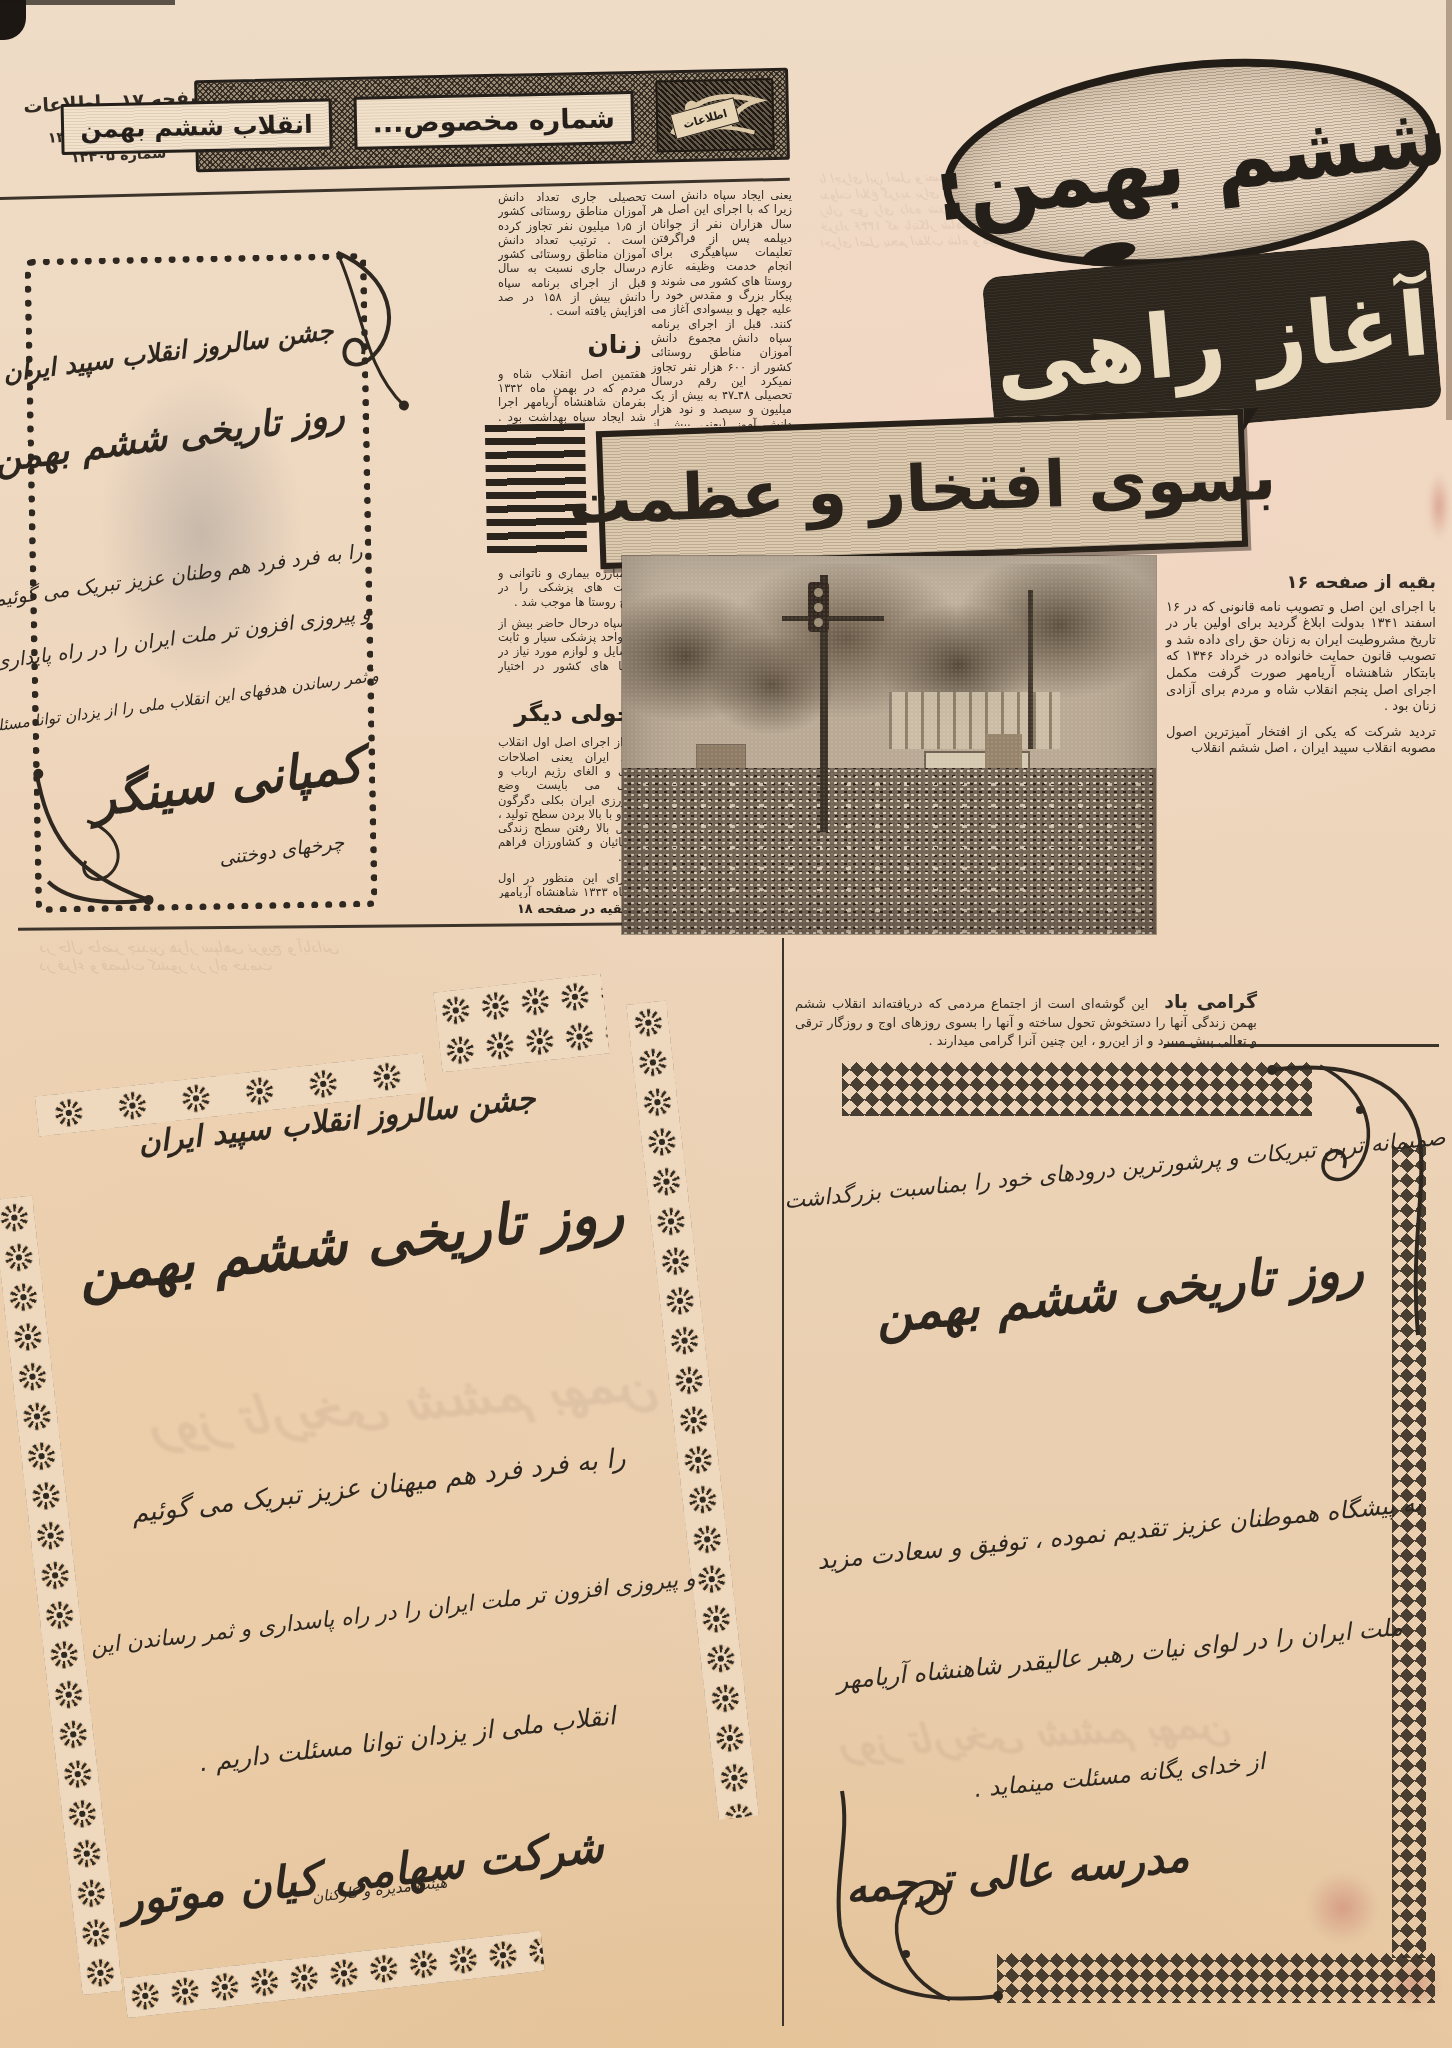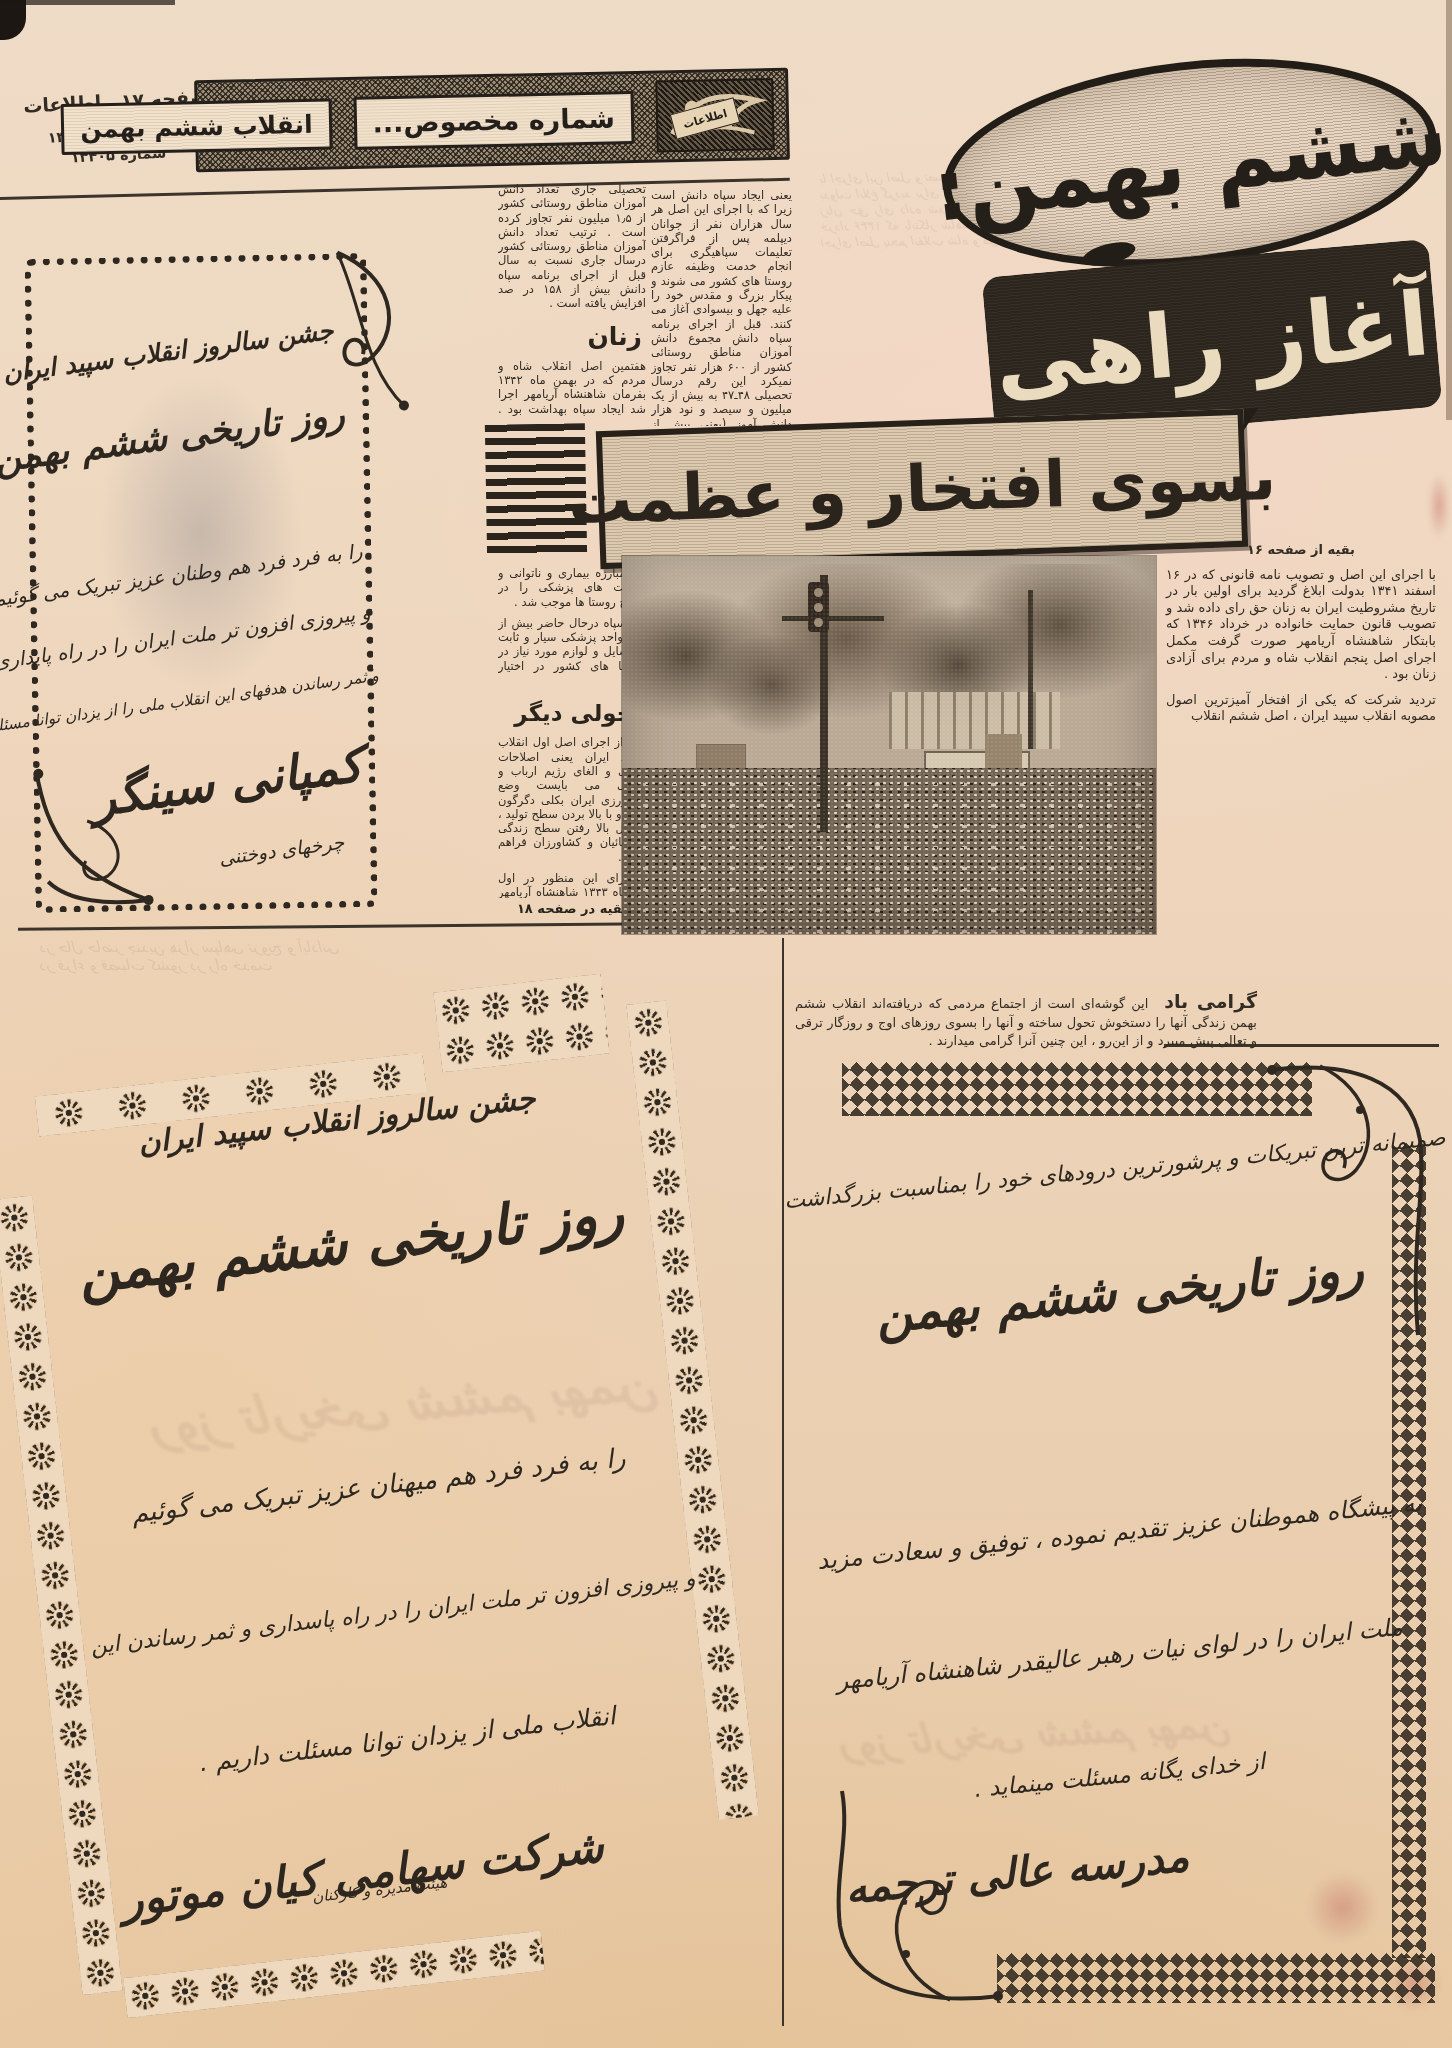--- a/index.html
+++ b/index.html
@@ -100,21 +100,21 @@
   .cal{position:absolute;font-style:italic;color:var(--ink);white-space:nowrap;width:100%;text-align:center;}
   .singer .inner{position:absolute;inset:0;transform:rotate(-6.5deg);}
   .curl-svg{position:absolute;}
 
   
   .newscol{position:absolute;font-size:11.5px;line-height:14.3px;text-align:justify;color:#332c24;overflow:hidden;}
   .newscol p{margin-bottom:7px;}
   .subhead{font-size:25px;font-weight:bold;margin:12px 4px 8px 0;line-height:28px;color:#2a241d;}
   .contd{position:absolute;font-size:13px;font-weight:bold;text-align:center;color:#2a241d;}
   .rcol{position:absolute;left:1166px;top:542px;width:270px;font-size:13px;line-height:16.6px;text-align:justify;color:#332c24;}
-  .rcol .hdr{font-size:13px;font-weight:bold;margin-bottom:8px;text-align:center;}
+  .rcol .hdr{font-size:18px;font-weight:bold;margin-bottom:8px;text-align:right;margin-top:32px;}
   .rcol p{margin-bottom:9px;}
 
   
   .photo{left:622px;top:556px;width:534px;height:378px;overflow:hidden;background:#b9ac9a;box-shadow:0 0 0 1px rgba(40,32,24,.4);}
   .photo .sky{position:absolute;left:0;top:0;width:100%;height:26%;background:linear-gradient(#d0c5b3,#b7aa97);}
   .photo .trees{position:absolute;left:0;top:2%;width:100%;height:58%;
     background:
       radial-gradient(130px 95px at 12% 42%, rgba(72,62,50,.95), transparent 70%),
       radial-gradient(170px 115px at 42% 34%, rgba(88,74,60,.9), transparent 70%),
       radial-gradient(150px 105px at 82% 28%, rgba(76,66,52,.92), transparent 70%),
@@ -235,21 +235,21 @@
       <div class="cal" style="top:360px;font-size:19.5px;">و پیروزی افزون تر ملت ایران را در راه پایداری</div>
       <div class="cal" style="top:426px;font-size:15.5px;">و ثمر رساندن هدفهای این انقلاب ملی را از یزدان توانا مسئلت داریم</div>
       <div class="cal" style="top:492px;font-size:48px;font-weight:bold;">کمپانی سینگر</div>
       <div class="cal" style="top:584px;font-size:19px;padding-left:90px;">چرخهای دوختنی</div>
     </div>
   </div>
 
   <div class="newscol" style="left:651px;top:188px;width:141px;height:238px;">
     <p>یعنی ایجاد سپاه دانش است زیرا که با اجرای این اصل هر سال هزاران نفر از جوانان دیپلمه پس از فراگرفتن تعلیمات سپاهیگری برای انجام خدمت وظیفه عازم روستا های کشور می شوند و پیکار بزرگ و مقدس خود را علیه جهل و بیسوادی آغاز می کنند. قبل از اجرای برنامه سپاه دانش مجموع دانش آموزان مناطق روستائی کشور از ۶۰۰ هزار نفر تجاوز نمیکرد این رقم درسال تحصیلی ۴۸ـ۴۷ به بیش از یک میلیون و سیصد و نود هزار دانش آموز (یعنی بیش از دوبرابر) فزونی یافت و درسال</p>
   </div>
-  <div class="newscol" style="left:498px;top:182px;width:148px;height:236px;">
+  <div class="newscol" style="left:498px;top:190px;width:148px;height:236px;">
     <p>تحصیلی جاری تعداد دانش آموزان مناطق روستائی کشور از ۱٫۵ میلیون نفر تجاوز کرده است . ترتیب تعداد دانش آموزان مناطق روستائی کشور درسال جاری نسبت به سال قبل از اجرای برنامه سپاه دانش بیش از ۱۵۸ در صد افزایش یافته است .</p>
     <div class="subhead">زنان</div>
     <p>هفتمین اصل انقلاب شاه و مردم که در بهمن ماه ۱۳۴۲ بفرمان شاهنشاه آریامهر اجرا شد ایجاد سپاه بهداشت بود . این سپاه فصل جدیدی را در</p>
   </div>
   <div class="newscol" style="left:498px;top:566px;width:148px;height:332px;">
     <p>راه مبارزه بیماری و ناتوانی و فعالیت های پزشکی را در سطح روستا ها موجب شد .</p>
     <p>این سپاه درحال حاضر بیش از ۶۰۰ واحد پزشکی سیار و ثابت با وسایل و لوازم مورد نیاز در روستا های کشور در اختیار دارد.</p>
     <div class="subhead" style="font-size:23px;">تحولی دیگر</div>
     <p>پس از اجرای اصل اول انقلاب سفید ایران یعنی اصلاحات ارضی و الغای رژیم ارباب و رعیتی می بایست وضع کشاورزی ایران بکلی دگرگون شود و با بالا بردن سطح تولید ، وسایل بالا رفتن سطح زندگی روستائیان و کشاورزان فراهم شود .</p>
     <p>دراجرای این منظور در اول مهرماه ۱۳۴۳ شاهنشاه آریامهر طی فرمانی تشکیل «سپاه ترویج و آبادانی» را اعلام فرمودند :</p>

